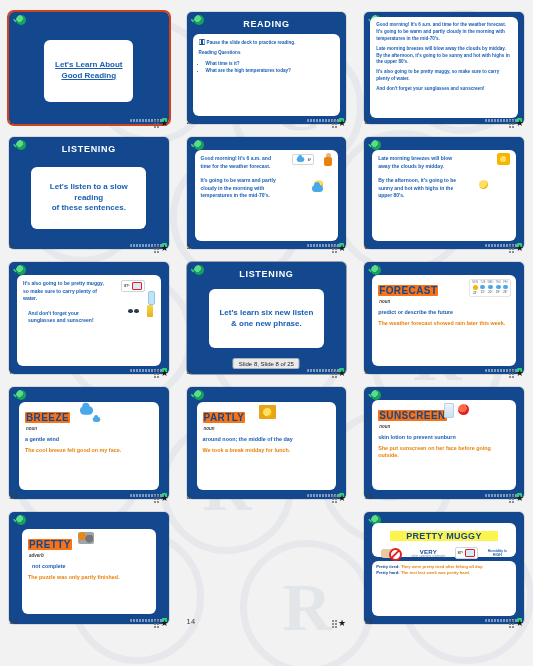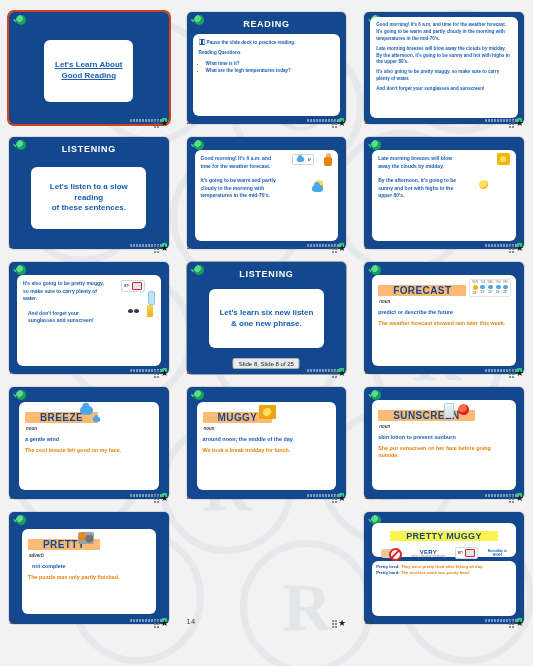--- a/index.html
+++ b/index.html
@@ -61,22 +61,22 @@
   .p.b{font-weight:700;}
   .bullets{margin:1px 0 0 7px;padding:0;}
   .bullets li{font-size:4.6px;line-height:1.55;color:#1a5fb4;font-weight:600;}
   .pausebadge{display:inline-block;width:6px;height:6px;background:#13488f;border-radius:1px;
      color:#fff;font-size:4px;text-align:center;line-height:6px;margin-right:2px;vertical-align:1px;}
 
   .txt-col{width:62%;}
   .sent{font-size:5px;line-height:1.5;color:#1a5fb4;font-weight:600;margin:0 0 7px 0;}
 
   
-  .hl{display:inline-block;background:#fdba74;color:#13488f;font-weight:700;
-      font-size:10px;letter-spacing:.4px;padding:0 15px;border-radius:1px;}
+  .hl{display:inline-block;background:#f97316;color:#13488f;font-weight:700;
+      font-size:10px;letter-spacing:.4px;padding:0 1px;border-radius:1px;}
   .pos{font-size:4.5px;color:#444;font-style:italic;margin:1px 0 5px 1px;font-weight:700;}
   .def{font-size:5.4px;color:#1a5fb4;font-weight:600;margin:0 0 5px 0;}
   .ex{font-size:5.4px;color:#e8820c;font-weight:600;margin:0;line-height:1.35;}
 
   .tooltip{position:absolute;left:50%;transform:translateX(-50%);bottom:5px;
     background:#e9eaec;border:1px solid #aeb2b8;color:#222;font-size:6px;
     padding:1.5px 5px;border-radius:2px;white-space:nowrap;}
 
   
   .art{position:absolute;}
@@ -496,21 +496,21 @@
     </div>
   </div>
 
   <div class="cell">
     <div class="thumb">
       <div class="logo">
           <div class="tick"></div>
           <div class="swirl"></div>
         </div>
       <div class="white body-card" style="top:15px;bottom:9px;left:10px;right:10px;">
-        <span class="hl">MUGGY</span>
+        <span class="hl">PARTLY</span>
         <div class="pos">noun</div>
         <div class="def">around noon; the middle of the day</div>
         <div class="ex">We took a break midday for lunch.</div>
         <div class="art" style="left:62px;top:3px;width:17px;height:14px;background:#e8a617;border-radius:1px;">
           <div class="sun" style="width:9px;height:9px;margin:2.5px auto;"></div>
         </div>
       </div>
       <div class="credit"></div>
     </div>
     <div class="caption">8</div>

